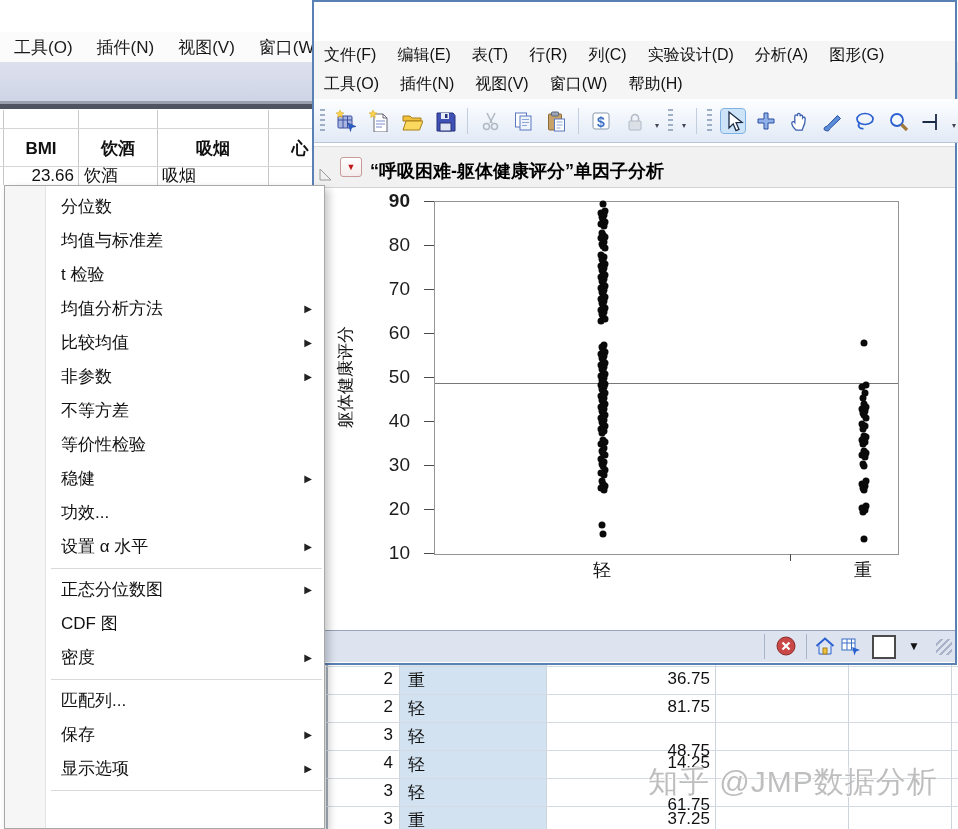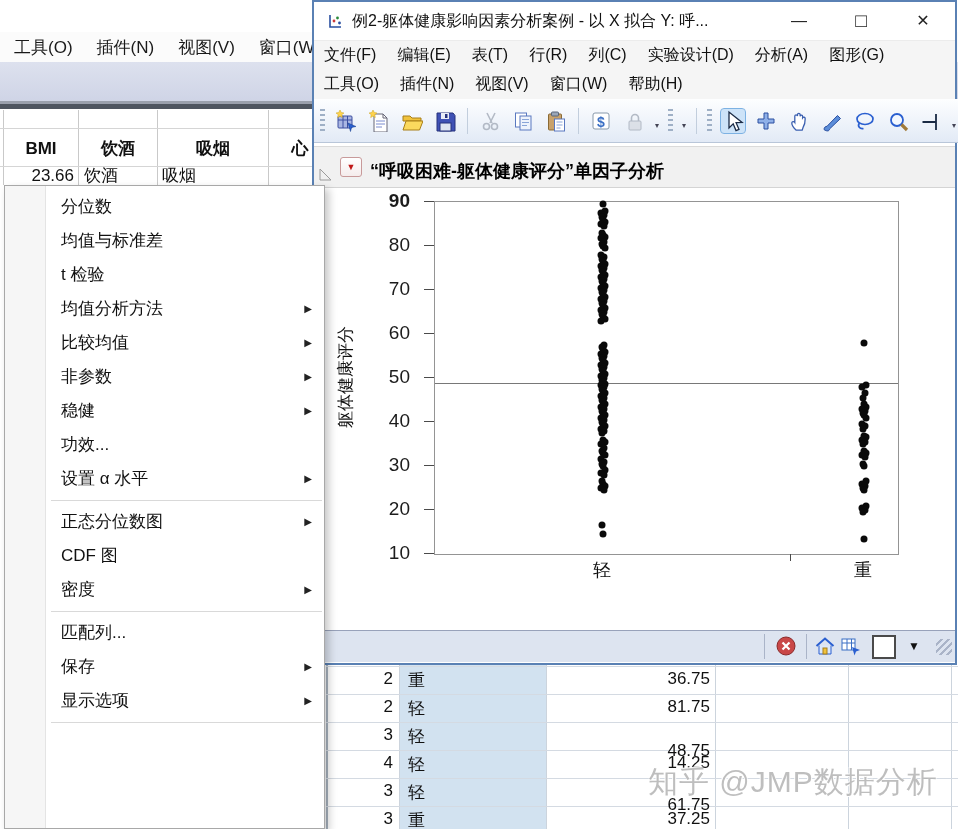--- a/index.html
+++ b/index.html
@@ -149,32 +149,20 @@
       <div class="bt-num" style="top: 118px;">3</div>
       <div class="bt-cat" style="top: 118px;">轻</div>
       <div class="bt-val" style="top: 132px;">61.75</div>
       <div class="bt-num" style="top: 146px;">3</div>
       <div class="bt-cat" style="top: 146px;">重</div>
       <div class="bt-val" style="top: 146px;">37.25</div>
     </div>
 </div>
 
 <div id="fg-window">
-  <div id="fg-titlebar">
-    <svg class="abs" style="left:13px;top:11px" width="17" height="17" viewBox="0 0 17 17">
-      <path d="M3 2v12h11" fill="none" stroke="#2a4fa0" stroke-width="1.6"></path>
-      <circle cx="7" cy="8" r="1.4" fill="#cc3a3a"></circle>
-        <circle cx="10.5" cy="5" r="1.4" fill="#2a8a3a"></circle>
-        <circle cx="12.5" cy="10" r="1.4" fill="#2a4fa0"></circle>
-    </svg>
-    <div id="fg-title">例2-躯体健康影响因素分析案例 - 以 X 拟合 Y: 呼...</div>
-    <div class="win-btn" style="left:468px">—</div>
-    <div class="win-btn" style="left:530px;font-size:19px">□</div>
-    <div class="win-btn" style="left:592px">✕</div>
-  </div>
 
   <div id="fg-menus">
     <div class="fg-menurow" id="fg-menurow1">
         <span>文件(F)</span>
         <span>编辑(E)</span>
         <span>表(T)</span>
         <span>行(R)</span>
         <span>列(C)</span>
         <span>实验设计(D)</span>
         <span>分析(A)</span>
@@ -516,20 +504,22 @@
 
 <div id="ctx-menu">
   <div id="ctx-gutter"></div>
   <div id="ctx-items">
       <div class="ctx-item"><span>分位数</span></div>
       <div class="ctx-item"><span>均值与标准差</span></div>
       <div class="ctx-item"><span>t 检验</span></div>
       <div class="ctx-item"><span>均值分析方法</span><span class="ctx-arrow">▶</span></div>
       <div class="ctx-item"><span>比较均值</span><span class="ctx-arrow">▶</span></div>
       <div class="ctx-item"><span>非参数</span><span class="ctx-arrow">▶</span></div>
+      <div class="ctx-item"><span>不等方差</span></div>
+      <div class="ctx-item"><span>等价性检验</span></div>
       <div class="ctx-item"><span>稳健</span><span class="ctx-arrow">▶</span></div>
       <div class="ctx-item"><span>功效...</span></div>
       <div class="ctx-item"><span>设置 α 水平</span><span class="ctx-arrow">▶</span></div>
       <div class="ctx-sep"></div>
       <div class="ctx-item"><span>正态分位数图</span><span class="ctx-arrow">▶</span></div>
       <div class="ctx-item"><span>CDF 图</span></div>
       <div class="ctx-item"><span>密度</span><span class="ctx-arrow">▶</span></div>
       <div class="ctx-sep"></div>
       <div class="ctx-item"><span>匹配列...</span></div>
       <div class="ctx-item"><span>保存</span><span class="ctx-arrow">▶</span></div>

